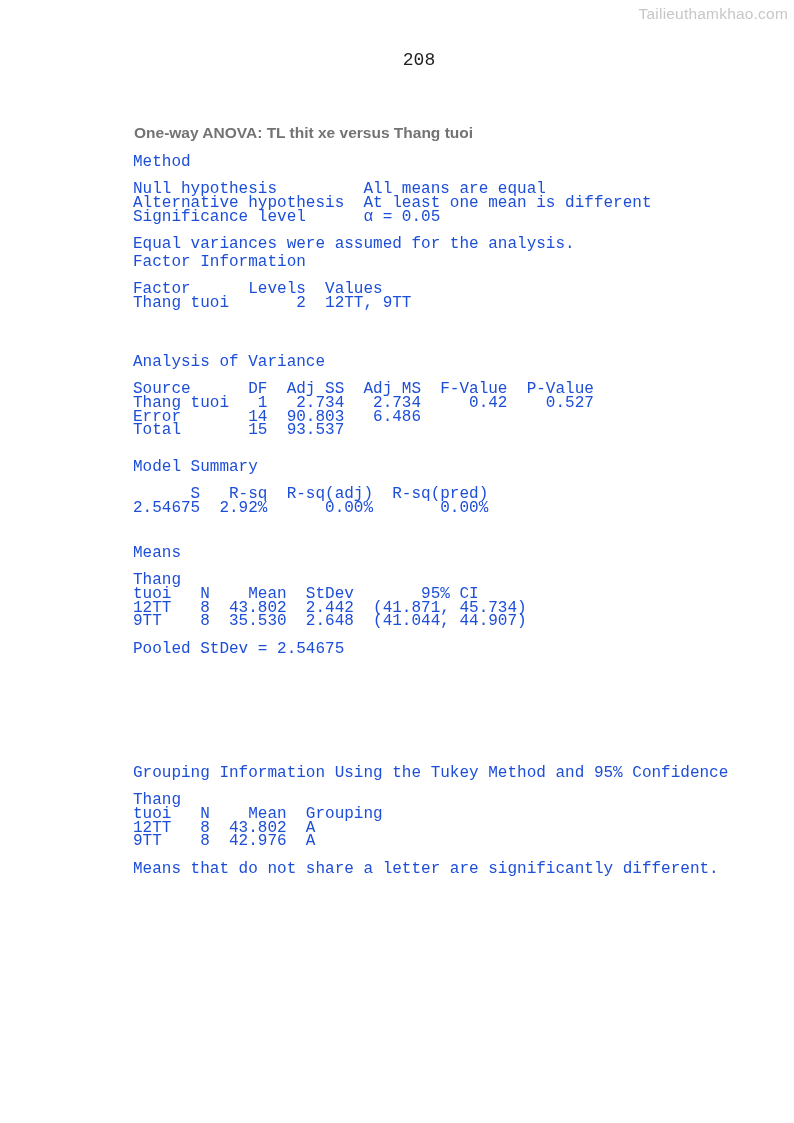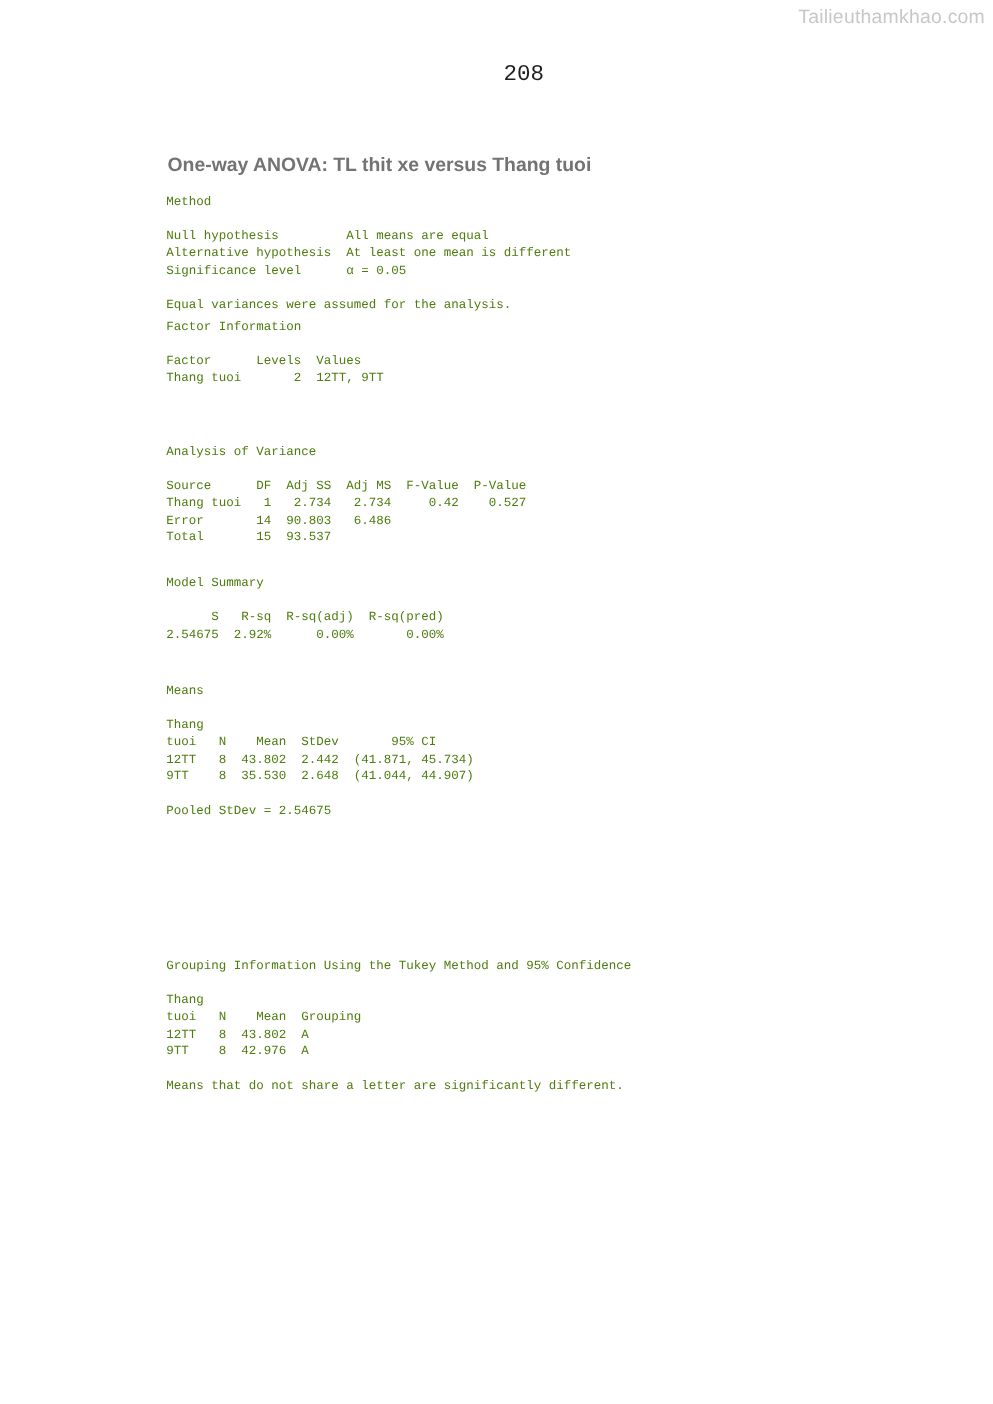--- a/index.html
+++ b/index.html
@@ -48,23 +48,23 @@
     font-size: 15.5px;
     line-height: 1.2;
     color: #737373;
     white-space: nowrap;
   }
   .mono {
     position: absolute;
     left: 133px;
     margin: 0;
     font-family: "Liberation Mono", "DejaVu Sans Mono", monospace;
-    font-size: 10px;
+    font-size: 16px;
     line-height: 13.65px;
-    color: #4d7c0f;
+    color: #1d4ed8;
     white-space: pre;
   }
 </style>
 </head>
 <body>
 
 <div class="page">
 
   <div class="watermark">Tailieuthamkhao.com</div>
 

